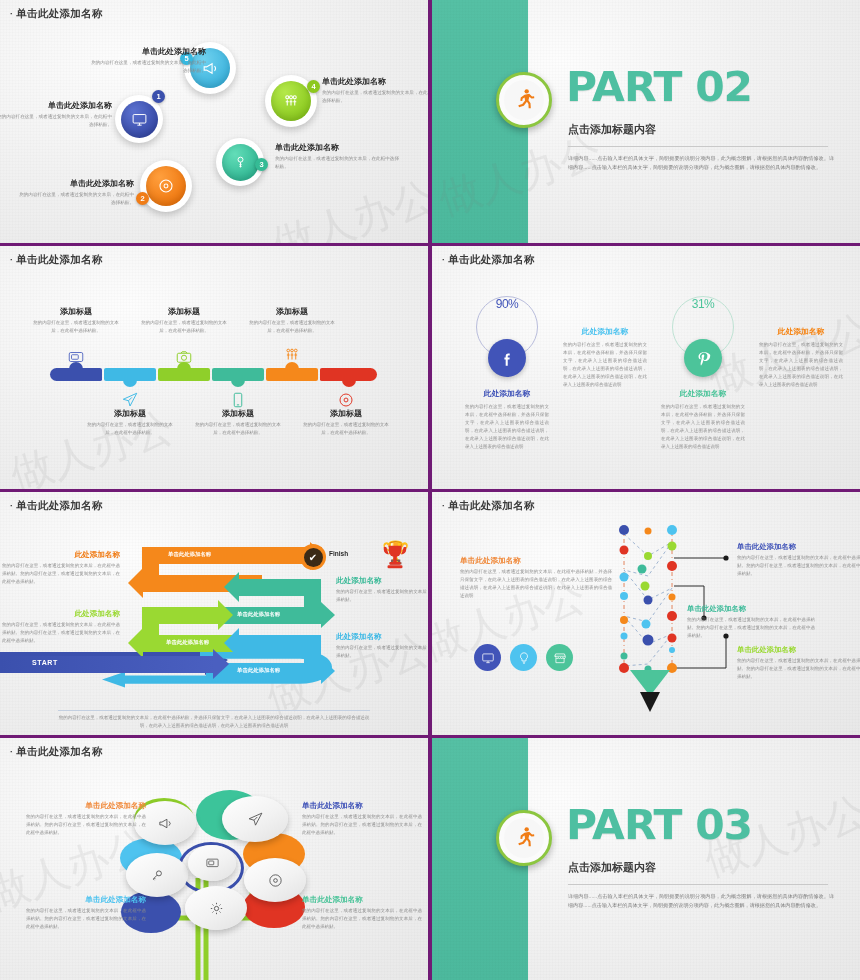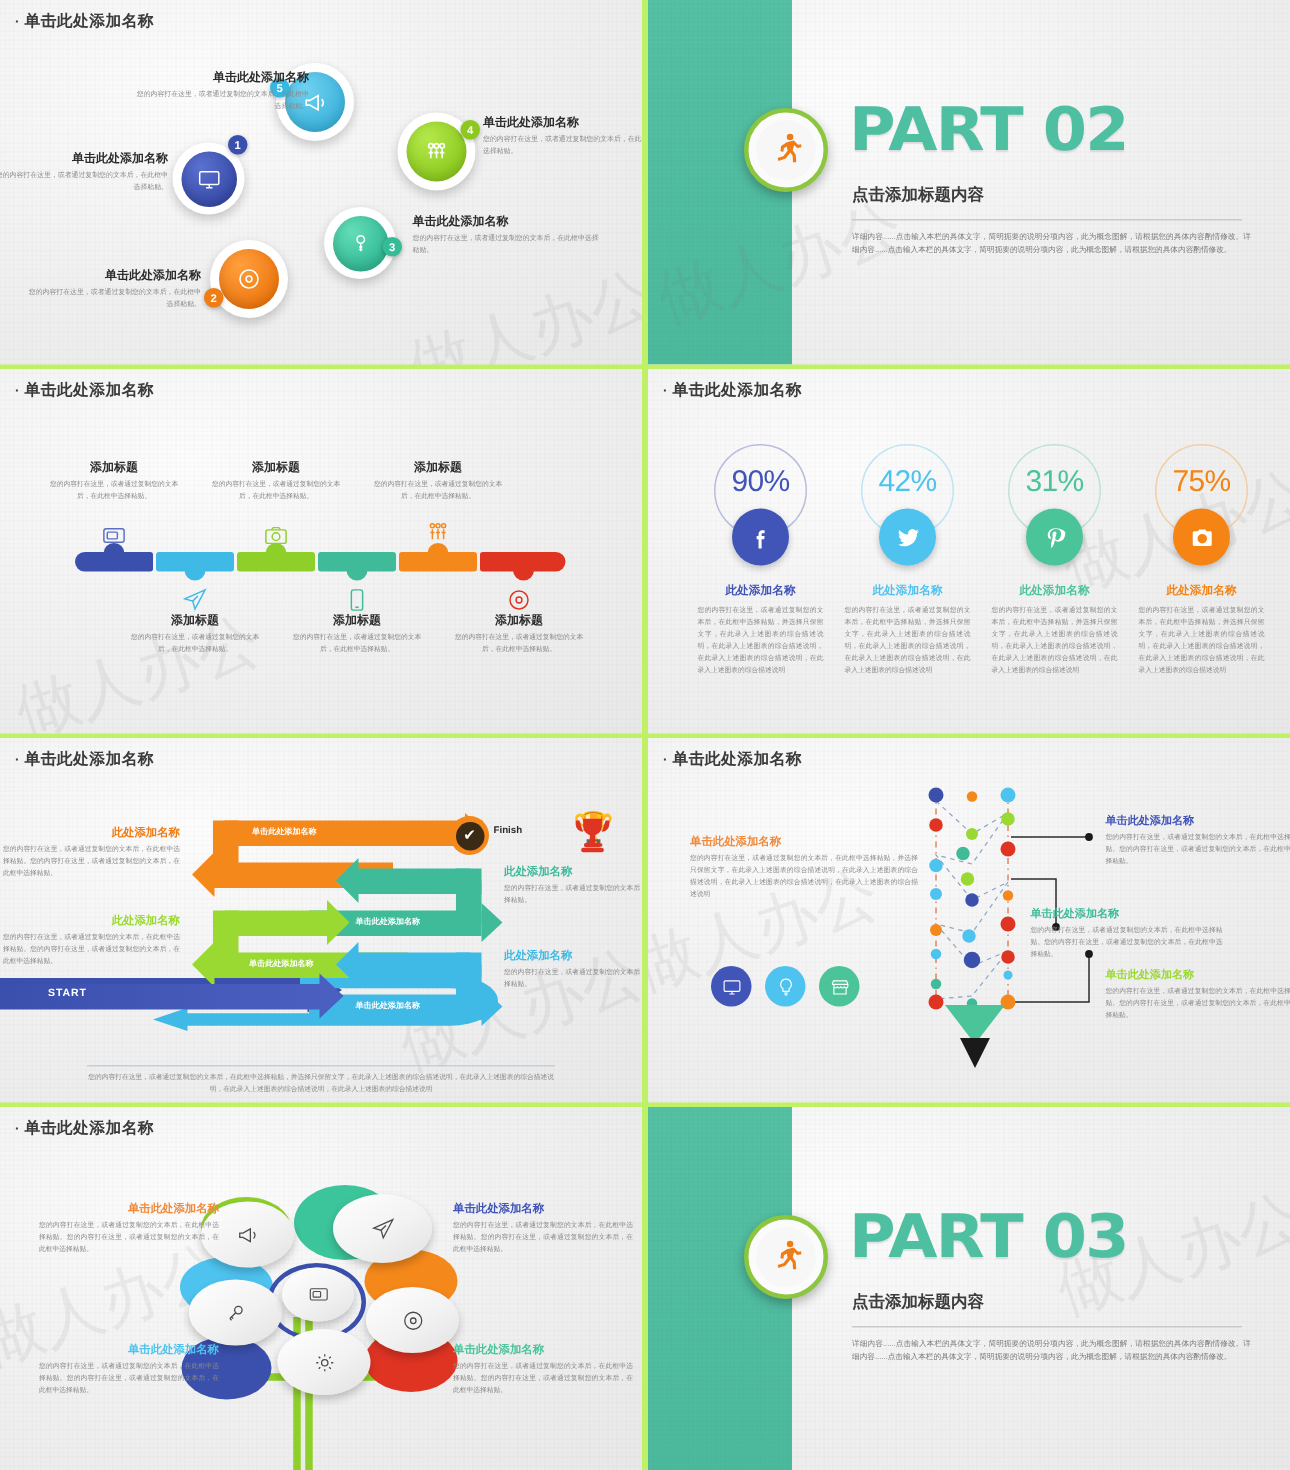--- a/index.html
+++ b/index.html
@@ -8,21 +8,21 @@
     width:860px; height:980px;
     font-family:"Liberation Sans","DejaVu Sans",sans-serif;
     overflow:hidden;
   }
   .deck{
     width:860px; height:980px;
     display:grid;
     grid-template-columns:428px 428px;
     grid-template-rows:243px 243px 243px 243px;
     gap:3px 4px;
-    background:#bef264;
+    background:#701a75;
   }
   .slide{
     position:relative;
     overflow:hidden;
     background:
       radial-gradient(ellipse at 30% 25%, #fdfdfd 0%, #f2f2f2 45%, #e8e8e8 100%);
   }
   .slide::after{
     content:"";
     position:absolute; inset:0;
@@ -131,21 +131,21 @@
   }
   .tltext .p{ font-size:4.5px; line-height:1.7; color:#8a8a8a; }
 
   
   .pcol{ position:absolute; top:50px; width:98px; z-index:3; }
   .pring{
     position:relative; width:62px; height:62px; margin:0 auto;
     border-radius:50%; border:1.4px solid #cfcfcf;
     display:flex; align-items:flex-start; justify-content:center;
   }
-  .pnum{ font-size:20px; margin-top:13px; letter-spacing:-.5px; }
+  .pnum{ font-size:12px; letter-spacing:-.5px; }
   .pbadge{
     position:absolute; left:50%; bottom:-20px; margin-left:-19px;
     width:38px; height:38px; border-radius:50%;
     display:flex; align-items:center; justify-content:center;
     box-shadow:0 2px 5px rgba(0,0,0,.22);
   }
   .pbadge svg{ width:19px; height:19px; fill:#fff; }
   .phead{
     margin-top:30px; text-align:center;
     font-family:"Liberation Serif",serif;
@@ -426,54 +426,38 @@
           <svg viewBox="0 0 24 24">
               <path d="M14.8 8.3h-1.9c-.3 0-.6.3-.6.7v1.6h2.5l-.3 2.6h-2.2V21H9.7v-7.8H8.1v-2.6h1.6V9c0-1.8 1.1-3.4 3.3-3.4h1.8v2.7z"></path>
             </svg>
         </div>
       </div>
       <div class="phead" style="color:#4154b8;">此处添加名称</div>
       <div class="pbody">您的内容打在这里，或者通过复制您的文本后，在此框中选择粘贴，并选择只保留文字，在此录入上述图表的综合描述说明，在此录入上述图表的综合描述说明，在此录入上述图表的综合描述说明，在此录入上述图表的综合描述说明</div>
     </div>
 
     <div class="pcol" style="left:124px;">
-      <div class="pring" style="border-color:#bfe4f4;">
-        <div class="pnum" style="color:#4ec3ef;">42%</div>
-        <div class="pbadge" style="background:#4ec3ef;">
-          <svg viewBox="0 0 24 24">
-              <path d="M21 6.5c-.7.3-1.4.5-2.1.6.8-.5 1.3-1.2 1.6-2-.7.4-1.5.7-2.3.9a3.6 3.6 0 00-6.2 3.3A10.3 10.3 0 014.5 5.5a3.6 3.6 0 001.1 4.8c-.6 0-1.1-.2-1.6-.4 0 1.8 1.2 3.2 2.9 3.6-.5.1-1 .2-1.6.1.5 1.4 1.8 2.5 3.4 2.5a7.3 7.3 0 01-5.3 1.5 10.2 10.2 0 005.6 1.6c6.7 0 10.3-5.5 10.3-10.3v-.5c.7-.5 1.3-1.1 1.7-1.9z"></path>
-            </svg>
-        </div>
-      </div>
       <div class="phead" style="color:#4ec3ef;">此处添加名称</div>
       <div class="pbody">您的内容打在这里，或者通过复制您的文本后，在此框中选择粘贴，并选择只保留文字，在此录入上述图表的综合描述说明，在此录入上述图表的综合描述说明，在此录入上述图表的综合描述说明，在此录入上述图表的综合描述说明</div>
     </div>
 
     <div class="pcol" style="left:222px;">
       <div class="pring" style="border-color:#bfe3d4;">
         <div class="pnum" style="color:#4cc49a;">31%</div>
         <div class="pbadge" style="background:#4cc49a;">
           <svg viewBox="0 0 24 24">
               <path d="M12.2 4c-4.3 0-6.5 3-6.5 5.6 0 1.5.6 2.9 1.9 3.4.2.1.4 0 .5-.2l.2-.8c.1-.2 0-.3-.1-.5a3 3 0 01-.7-2c0-2.6 2-4.9 5.1-4.9 2.8 0 4.3 1.7 4.3 3.9 0 2.9-1.3 5.4-3.2 5.4-1.1 0-1.9-.9-1.6-2 .3-1.3.9-2.7.9-3.6 0-.8-.5-1.5-1.4-1.5-1.1 0-2 1.1-2 2.6 0 1 .3 1.6.3 1.6l-1.3 5.7c-.4 1.7-.1 3.7 0 3.9 0 .1.2.2.3.1.1-.2 1.6-2 2.1-3.8l.8-3c.4.8 1.5 1.4 2.7 1.4 3.6 0 6-3.2 6-7.6C20.5 6.9 17.7 4 12.2 4z"></path>
             </svg>
         </div>
       </div>
       <div class="phead" style="color:#4cc49a;">此处添加名称</div>
       <div class="pbody">您的内容打在这里，或者通过复制您的文本后，在此框中选择粘贴，并选择只保留文字，在此录入上述图表的综合描述说明，在此录入上述图表的综合描述说明，在此录入上述图表的综合描述说明，在此录入上述图表的综合描述说明</div>
     </div>
 
     <div class="pcol" style="left:320px;">
-      <div class="pring" style="border-color:#f2cfa6;">
-        <div class="pnum" style="color:#f58414;">75%</div>
-        <div class="pbadge" style="background:#f58414;">
-          <svg viewBox="0 0 24 24">
-              <path d="M9.4 5l-1 1.6H5.3c-.7 0-1.3.6-1.3 1.3v9.8c0 .7.6 1.3 1.3 1.3h13.4c.7 0 1.3-.6 1.3-1.3V7.9c0-.7-.6-1.3-1.3-1.3h-3.1L14.6 5H9.4zm2.6 3.8a4 4 0 110 8 4 4 0 010-8z"></path>
-            </svg>
-        </div>
-      </div>
       <div class="phead" style="color:#f58414;">此处添加名称</div>
       <div class="pbody">您的内容打在这里，或者通过复制您的文本后，在此框中选择粘贴，并选择只保留文字，在此录入上述图表的综合描述说明，在此录入上述图表的综合描述说明，在此录入上述图表的综合描述说明，在此录入上述图表的综合描述说明</div>
     </div>
   </div>
 
   <div class="slide">
     <div class="stitle">
       <span class="bullet">·</span><span>单击此处添加名称</span>
     </div>
     <div class="wm" style="right:-4px;bottom:34px;">做人办公</div>

